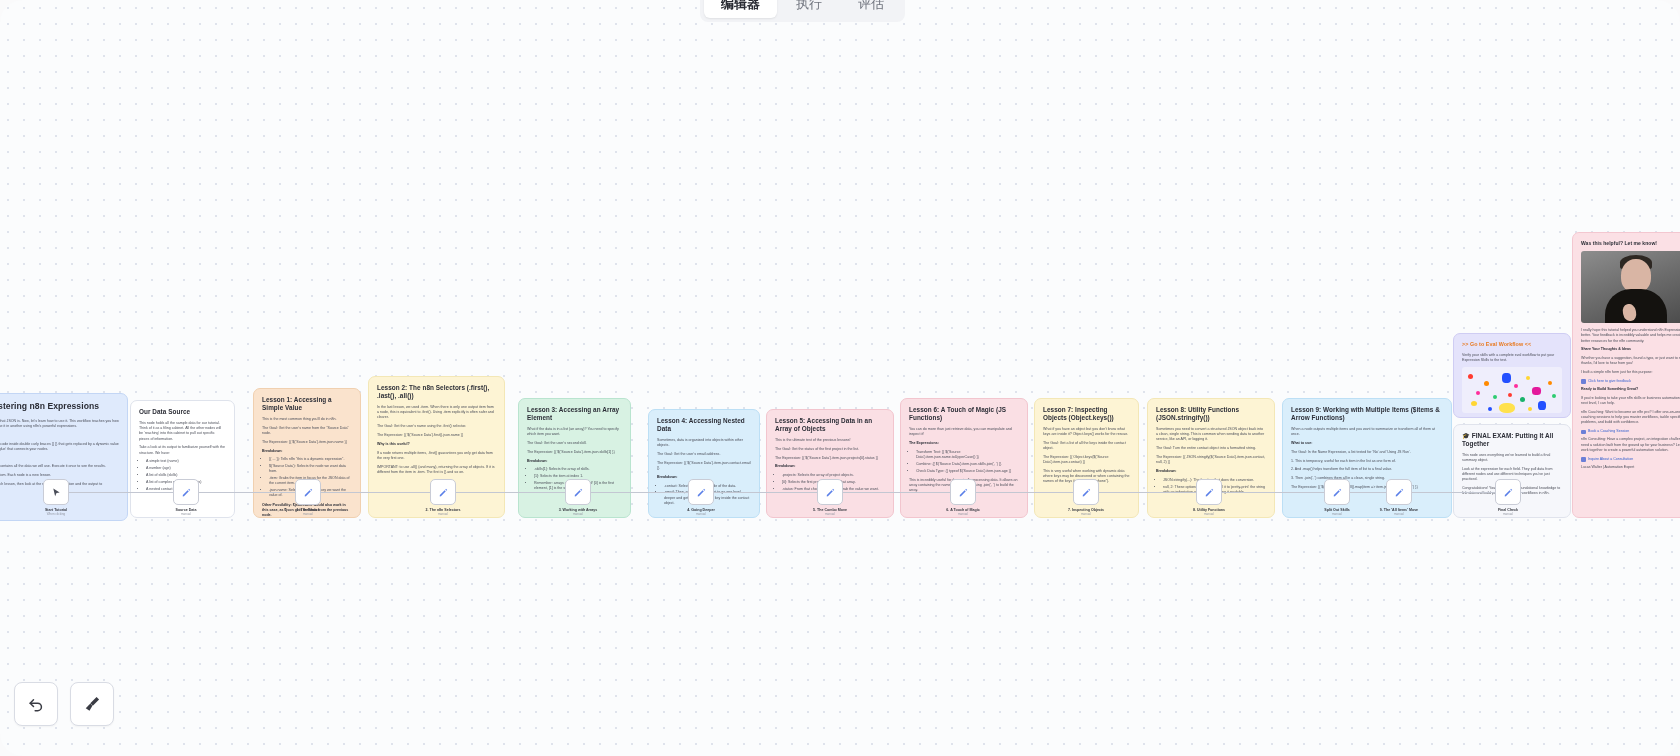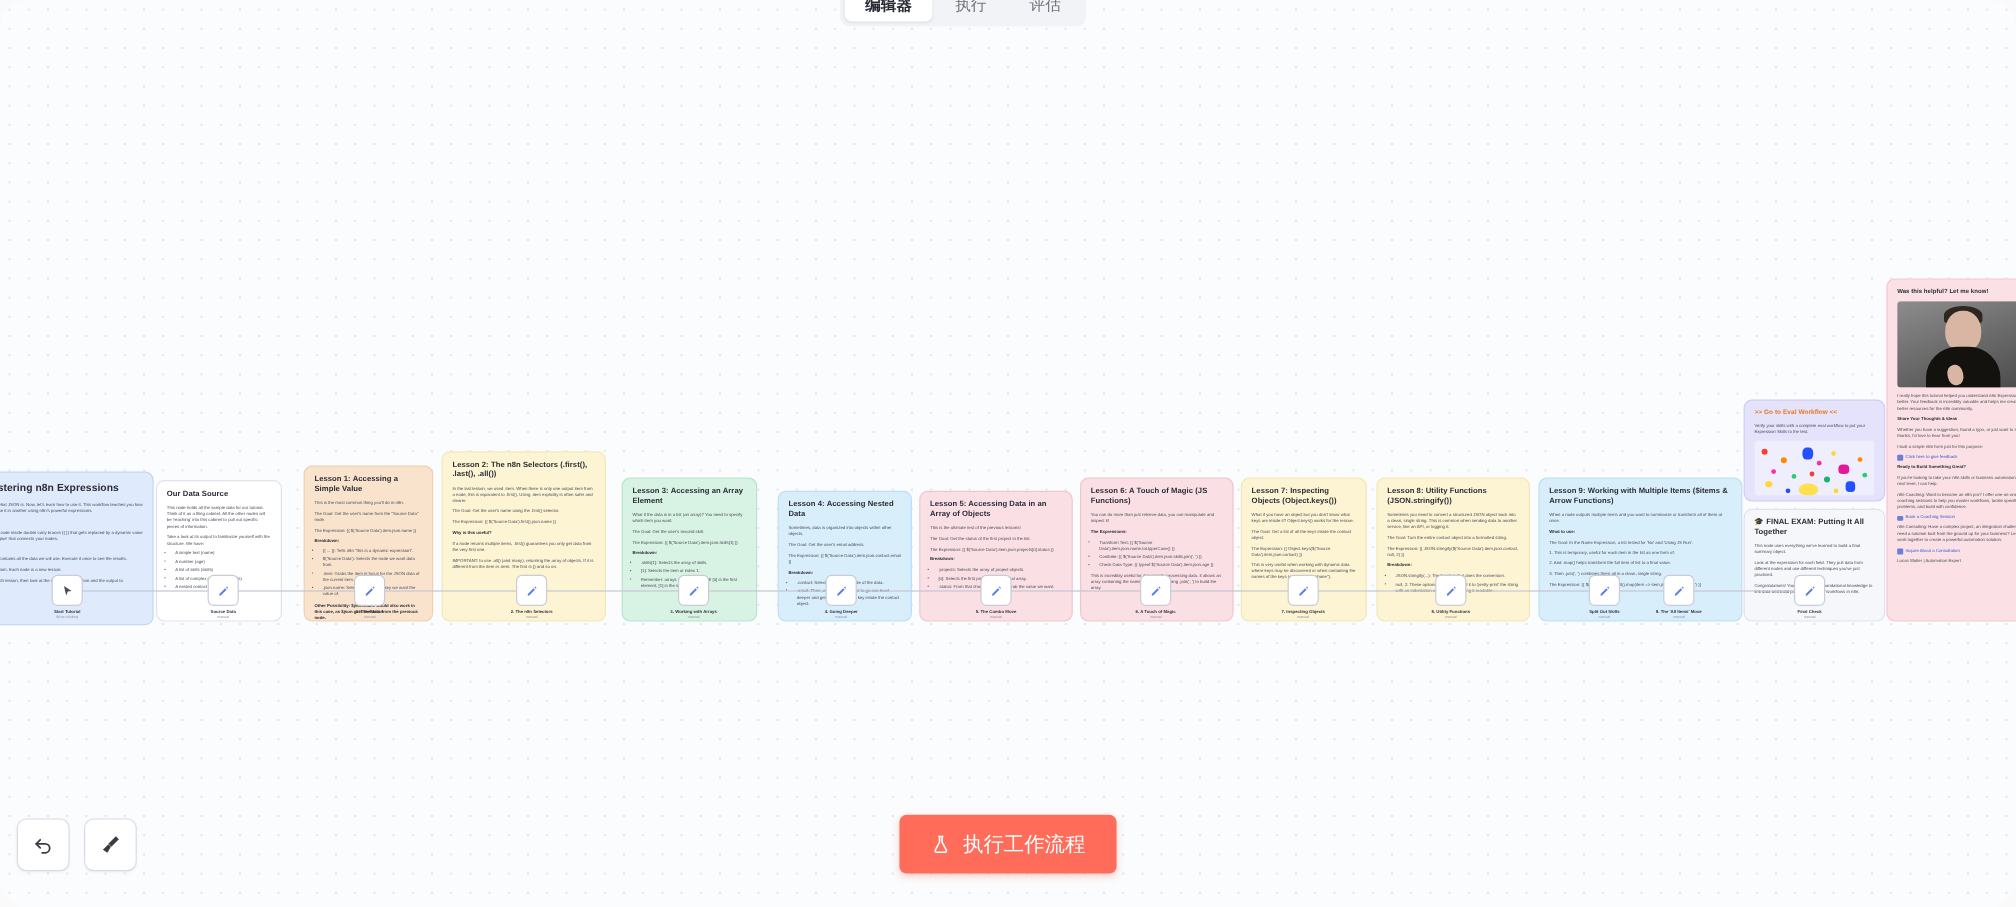--- a/index.html
+++ b/index.html
@@ -573,21 +573,14 @@
       </svg>
     </div>
     <div class="ctrl-btn">
       <svg viewBox="0 0 24 24">
         <path d="M17.5 3.5 L20.5 6.5 L13 14 L10 11 Z" fill="#3a3c44"></path>
         <path d="M10 11.5 L12.5 14 L9 20 L4.5 17 Z" fill="#3a3c44"></path>
       </svg>
     </div>
   </div>
 
-  <button class="exec">
-    <svg viewBox="0 0 24 24" fill="none" stroke="#ffffff" stroke-width="1.9" stroke-linecap="round" stroke-linejoin="round">
-      <path d="M9.5 3 H14.5"></path>
-      <path d="M10.5 3 V9.5 L5.5 19 a1.6 1.6 0 0 0 1.4 2.4 H17.1 a1.6 1.6 0 0 0 1.4 -2.4 L13.5 9.5 V3"></path>
-    </svg>
-    <span>执行工作流程</span>
-  </button>
 
 </div>
 
 </body></html>

